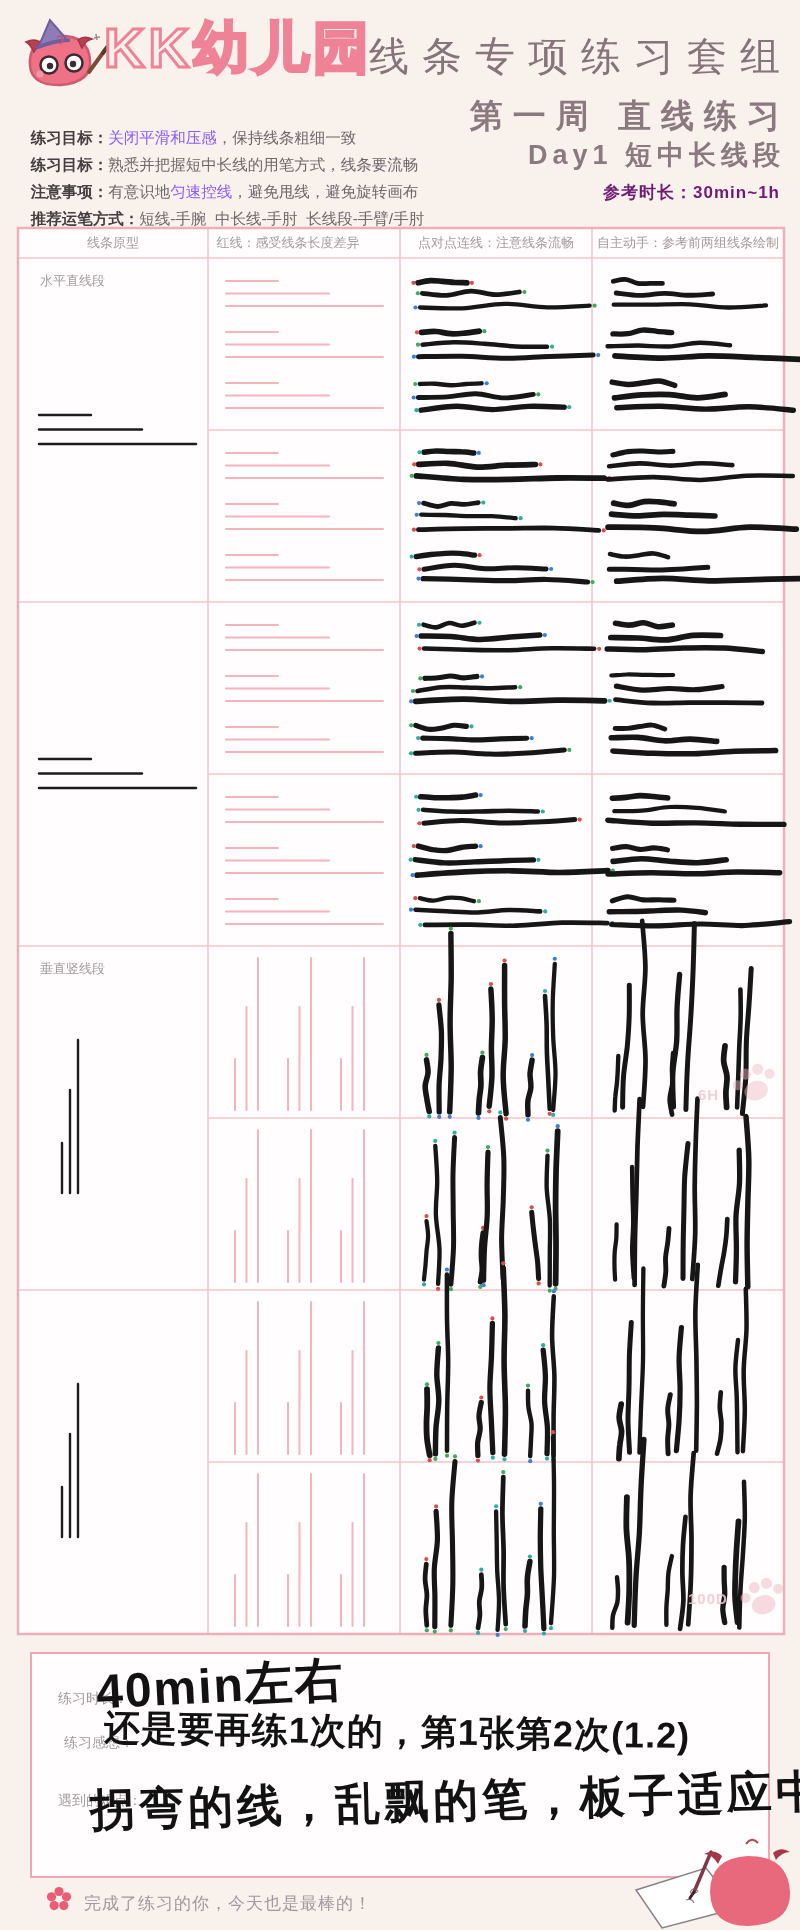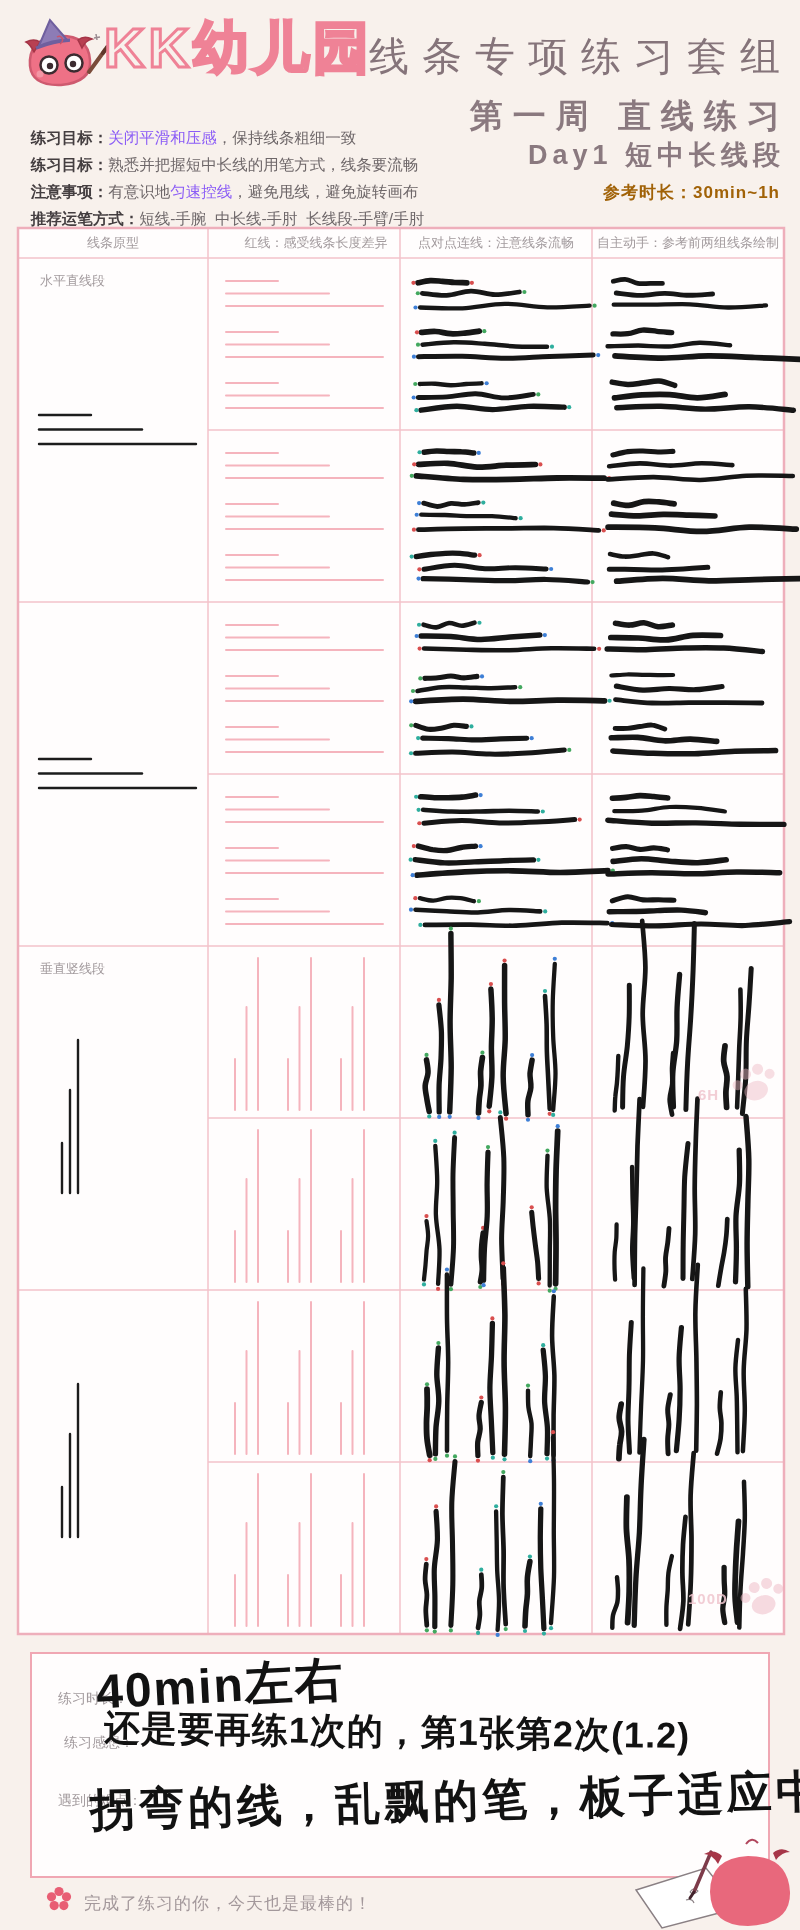--- a/index.html
+++ b/index.html
@@ -16,21 +16,21 @@
   .logo-text{
     font-size:56px;font-weight:bold;letter-spacing:4px;line-height:1;
     color:#ef8296;
   }
   @supports (-webkit-text-stroke: 2px #000){
     .logo-text{color:rgba(0,0,0,0);-webkit-text-stroke:3px #ef8296;}
   }
   .main-title{font-size:40px;font-weight:normal;color:#85747a;letter-spacing:13px;margin-right:-13px;line-height:1;}
   .week-title{font-size:33px;font-weight:bold;color:#8a797f;letter-spacing:10px;margin-right:-10px;line-height:1;}
   .day-title{font-size:27px;font-weight:bold;color:#8a797f;letter-spacing:5px;margin-right:-5px;line-height:1;}
-  .ref-duration{font-size:17px;color:#a16207;font-weight:bold;letter-spacing:1px;line-height:1;}
+  .ref-duration{font-size:17px;color:#701a75;font-weight:bold;letter-spacing:1px;line-height:1;}
 
   .info-row{left:22px;height:22px;font-size:15.5px;line-height:22px;white-space:pre;}
   .info-label{font-weight:bold;color:#443e40;}
   .info-text{color:#6e6769;}
   .info-text .pink{color:#8b5cf6;margin-top:37px;}
 
   
   .th{position:absolute;font-size:13px;color:#a29a9d;text-align:center;line-height:30px;height:30px;}
   .band-label{position:absolute;font-size:13px;color:#a29a9d;}
 
@@ -473,21 +473,21 @@
   <span class="info-label">推荐运笔方式：</span><span class="info-text"><span>短线-手腕  中长线-手肘  长线段-手臂/手肘</span></span>
 </div>
 
 <div class="right-align week-title" style="top:99px">第一周 直线练习</div>
 <div class="right-align day-title" style="top:142px">Day1 短中长线段</div>
 <div class="right-align ref-duration" style="top:184px">
   <span>参考时长：</span><span>30min~1h</span>
 </div>
 
 <div class="th" style="left:18px;top:228px;width:190px">线条原型</div>
-<div class="th" style="left:220px;top:228px;width:192px">红线：感受线条长度差异</div>
+<div class="th" style="left:192px;top:228px;width:192px">红线：感受线条长度差异</div>
 <div class="th" style="left:400px;top:228px;width:192px">点对点连线：注意线条流畅</div>
 <div class="th" style="left:592px;top:228px;width:192px">自主动手：参考前两组线条绘制</div>
 
 <div class="band-label" style="left:40px;top:272px">水平直线段</div>
 <div class="band-label" style="left:40px;top:960px">垂直竖线段</div>
 
 <svg class="abs" style="left:728px;top:1058px;opacity:.45" width="52" height="52" viewBox="0 0 52 52">
   <g fill="#eeb9c5" transform="rotate(-18 26 26)">
     <ellipse cx="26" cy="33" rx="12" ry="9.5"></ellipse>
     <circle cx="10" cy="22" r="5"></circle>

